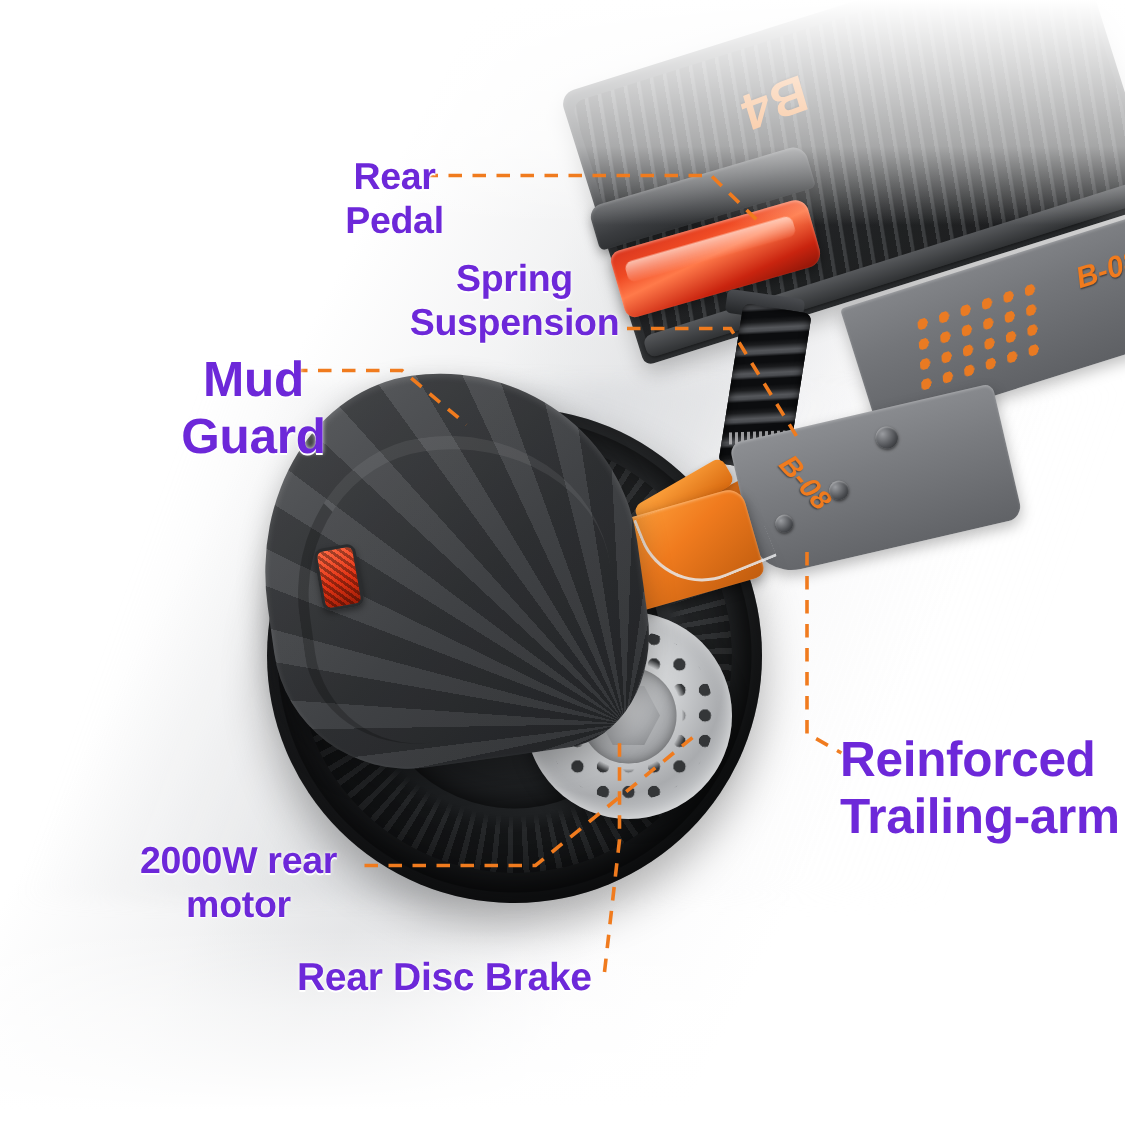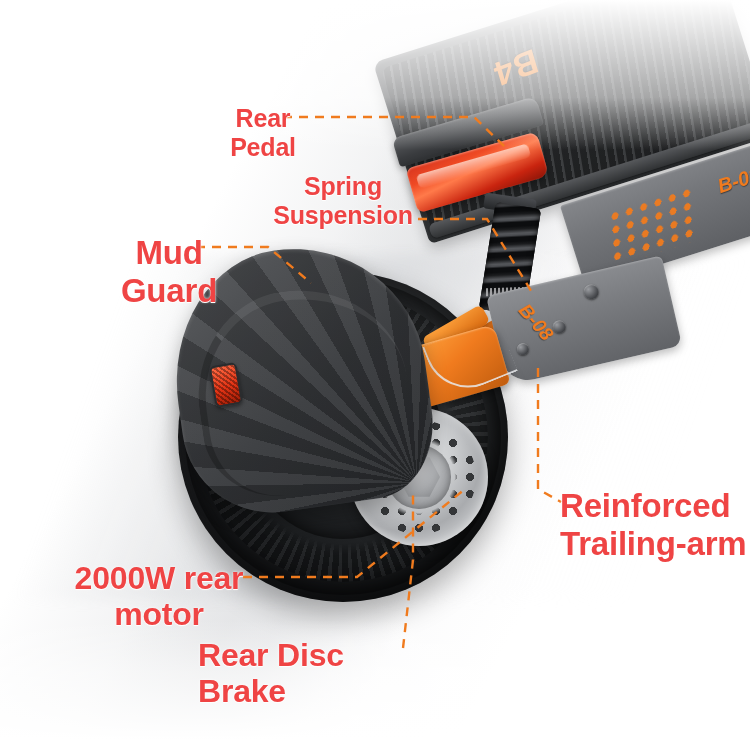--- a/index.html
+++ b/index.html
@@ -268,21 +268,21 @@
     background:
       repeating-linear-gradient(45deg, rgba(0,0,0,.35) 0 2px, transparent 2px 4px),
       linear-gradient(165deg,#ff6a44,#e23415 55%,#9c1c06);
     border:2.5px solid #2a2c2e; border-radius:6px;
     box-shadow:0 2px 4px rgba(0,0,0,.4);
   }
 
   
   .label {
     position:absolute;
-    color:#ef4444;
+    color:#6d28d9;
     font-weight:700;
     line-height:1.14;
     text-shadow:0 1px 0 #ffffff, 0 0 3px rgba(255,255,255,.9);
     white-space:pre-line;
     letter-spacing:-.2px;
   }
   .label.c { text-align:center; }
   .label.l { text-align:left; }
 
   svg#leaders { position:absolute; inset:0; width:750px; height:750px; pointer-events:none; }
@@ -368,18 +368,18 @@
 
   <div id="callout-layer">
       <div class="label c" style="left: 198px; top: 104px; width: 130px; font-size: 25px;">Rear
 Pedal</div>
       <div class="label c" style="left: 258px; top: 172px; width: 170px; font-size: 25px; text-align: center;">Spring
 Suspension</div>
       <div class="label c" style="left: 110px; top: 234px; width: 118px; font-size: 33px;">Mud
 Guard</div>
       <div class="label l" style="left: 560px; top: 487px; width: 190px; font-size: 33px;">Reinforced
 Trailing-arm</div>
-      <div class="label c" style="left: 70px; top: 560px; width: 178px; font-size: 32px;">2000W rear
+      <div class="label c" style="left: 70px; top: 560px; width: 178px; font-size: 25px;">2000W rear
 motor</div>
-      <div class="label l" style="left: 198px; top: 637px; width: 220px; font-size: 32px;">Rear Disc Brake</div>
+      <div class="label l" style="left: 198px; top: 637px; width: 220px; font-size: 26px;">Rear Disc Brake</div>
     </div>
 
 </div>
 
 </body></html>

